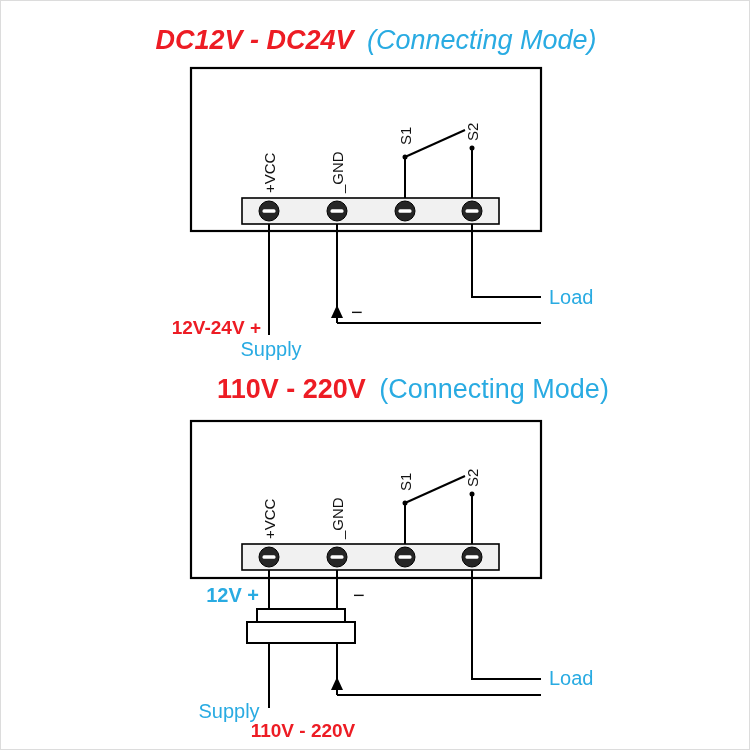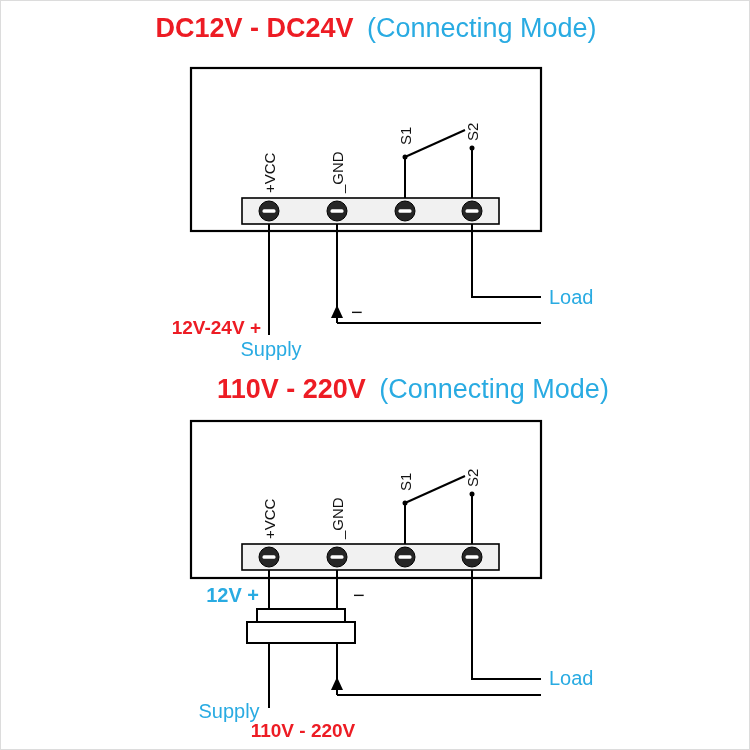--- a/index.html
+++ b/index.html
@@ -17,21 +17,21 @@
     font-family:"Liberation Sans", sans-serif;
     overflow:hidden;
   }
   .title{
     position:absolute;left:0;width:750px;
     text-align:center;
     font-size:27px;
     line-height:30px;
     white-space:nowrap;
   }
-  .title-dc{top:12px;}
+  .title-dc{top:24px;font-style:italic;}
   .title-ac{top:373px;margin-left:37px;}
   .t-red{color:var(--red);font-weight:700;}
   .t-cyan{color:var(--cyan);font-weight:400;margin-left:6px;}
   svg{position:absolute;top:0;left:0;}
   .device{fill:none;stroke:var(--line);stroke-width:2.2;}
   .strip{fill:#f1f1f1;stroke:var(--line);stroke-width:1.6;}
   .screw{fill:#262626;stroke:#000;stroke-width:1;}
   .slot{fill:#ffffff;}
   .wire{stroke:var(--line);stroke-width:2;fill:none;}
   .dot{fill:var(--line);}

